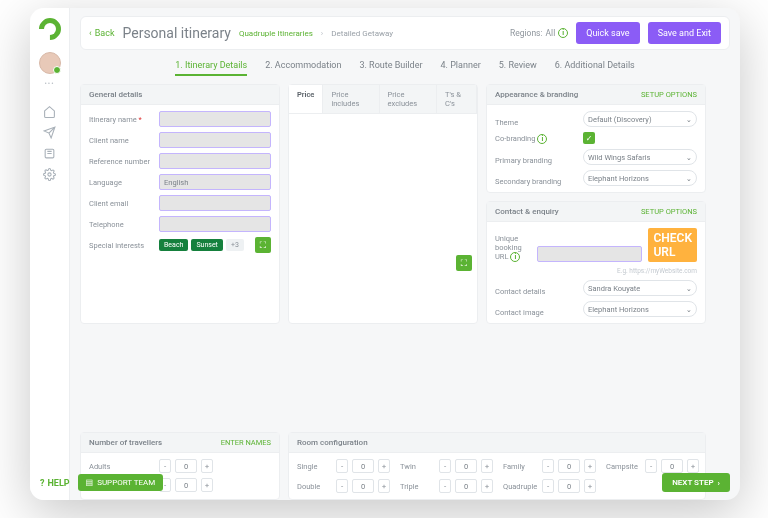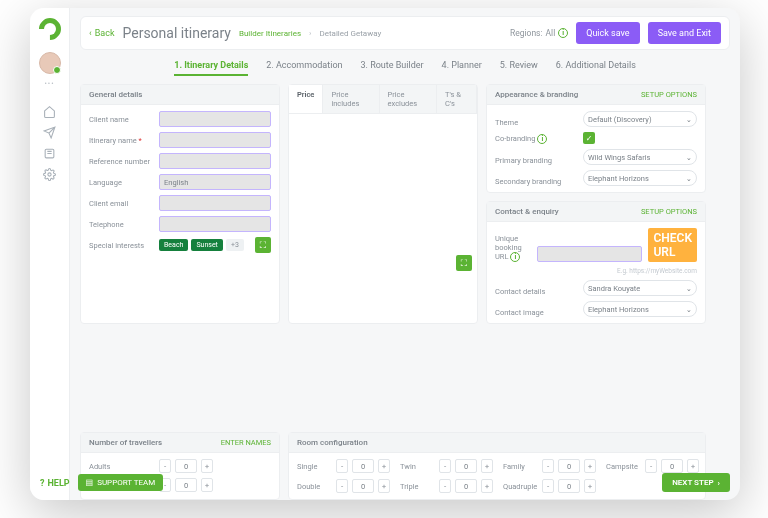--- a/index.html
+++ b/index.html
@@ -17,21 +17,21 @@
 .title{color:#7b8289;font-size:14px;font-weight:400}
 .crumb{color:#5cb333;font-size:8px}
 .crumbsep{color:#b8bec4;font-size:8px}
 .crumb2{color:#9aa1a8;font-size:8px}
 .spacer{flex:1}
 .regions{color:#8f969d;font-size:8.5px;display:flex;align-items:center;gap:3px}
 .iicon{width:10px;height:10px;border-radius:50%;border:1px solid #5bb333;color:#5bb333;display:flex;align-items:center;justify-content:center;font-size:7px;font-weight:700}
 .btn{background:#8b5cf6;color:#fff;font-size:9px;border:none;border-radius:3px;height:22px;padding:0 10px;display:flex;align-items:center}
 .tabs{display:flex;gap:18px;justify-content:center;margin:10px 0 8px 0}
 .tab{color:#7b8289;font-size:9px;padding-bottom:4px}
-.tab.active{color:#5bb333;border-bottom:2px solid #5bb333;font-weight:700}
+.tab.active{color:#5bb333;border-bottom:2px solid #5bb333;font-weight:400}
 .content{flex:1;padding:0 10px;display:grid;grid-template-columns:200px 190px 220px;gap:8px;align-content:start}
 .card{background:#fff;border:1px solid #eceef0;border-radius:4px}
 .chead{background:#f3f5f6;padding:5px 8px;display:flex;align-items:center;justify-content:space-between;border-bottom:1px solid #eceef0}
 .chead-t{color:#7b8289;font-size:8px;font-weight:500}
 .setup{color:#5bb333;font-size:7.5px;font-weight:400}
 .cbody{padding:6px 8px;display:flex;flex-direction:column;gap:5px}
 .frow{display:flex;align-items:center;gap:6px}
 .flabel{width:64px;color:#8a9199;font-size:7.5px}
 .req::after{content:" *";color:#d33}
 .finput{flex:1;height:16px;border:1px solid #c4b5fd;border-radius:2px;background:#e5e5e5;font-size:7.5px;padding:0 4px;color:#7b8289}
@@ -96,21 +96,21 @@
       </div>
   </div>
 
   <div class="main">
     <div class="topbar">
       <div class="back">
         <span>‹</span>
         <span>Back</span>
       </div>
       <div class="title">Personal itinerary</div>
-      <div class="crumb">Builder Itineraries</div>
+      <div class="crumb">Quadruple Itineraries</div>
       <div class="crumbsep">›</div>
       <div class="crumb2">Detailed Getaway</div>
       <div class="spacer"></div>
       <div class="regions">
         <span>Regions:</span>
         <span>All</span>
         <span class="iicon">i</span>
       </div>
       <button class="btn">Quick save</button>
       <button class="btn">Save and Exit</button>
@@ -126,25 +126,25 @@
     </div>
 
     <div class="content">
 
       <div class="card">
         <div class="chead">
             <span class="chead-t">General details</span>
           </div>
         <div class="cbody">
           <div class="frow">
+              <span class="flabel req">Itinerary name</span>
+              <input class="finput" style="">
+            </div>
+          <div class="frow">
               <span class="flabel">Client name</span>
-              <input class="finput" style="">
-            </div>
-          <div class="frow">
-              <span class="flabel req">Itinerary name</span>
               <input class="finput" style="">
             </div>
           <div class="frow">
               <span class="flabel">Reference number</span>
               <input class="finput" style="">
             </div>
           <div class="frow">
               <span class="flabel">Language</span>
               <input class="finput" value="English" style="">
             </div>

